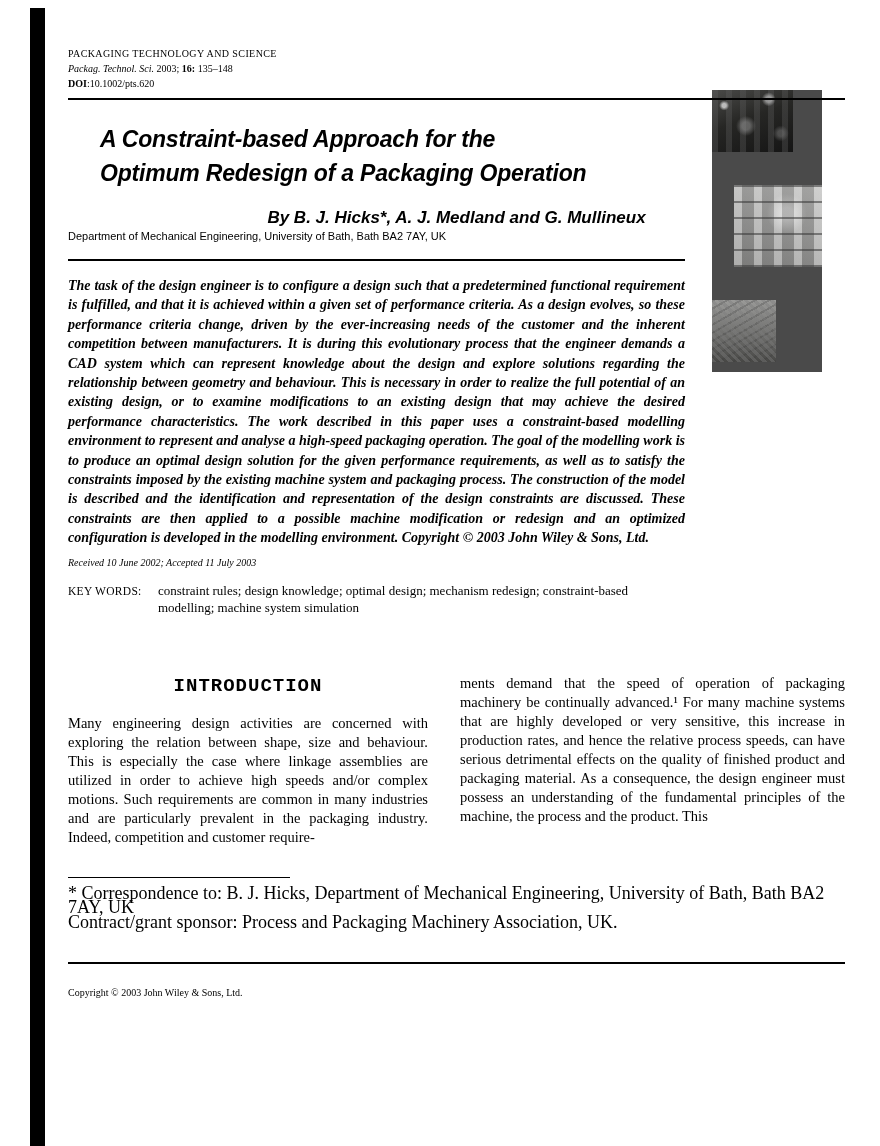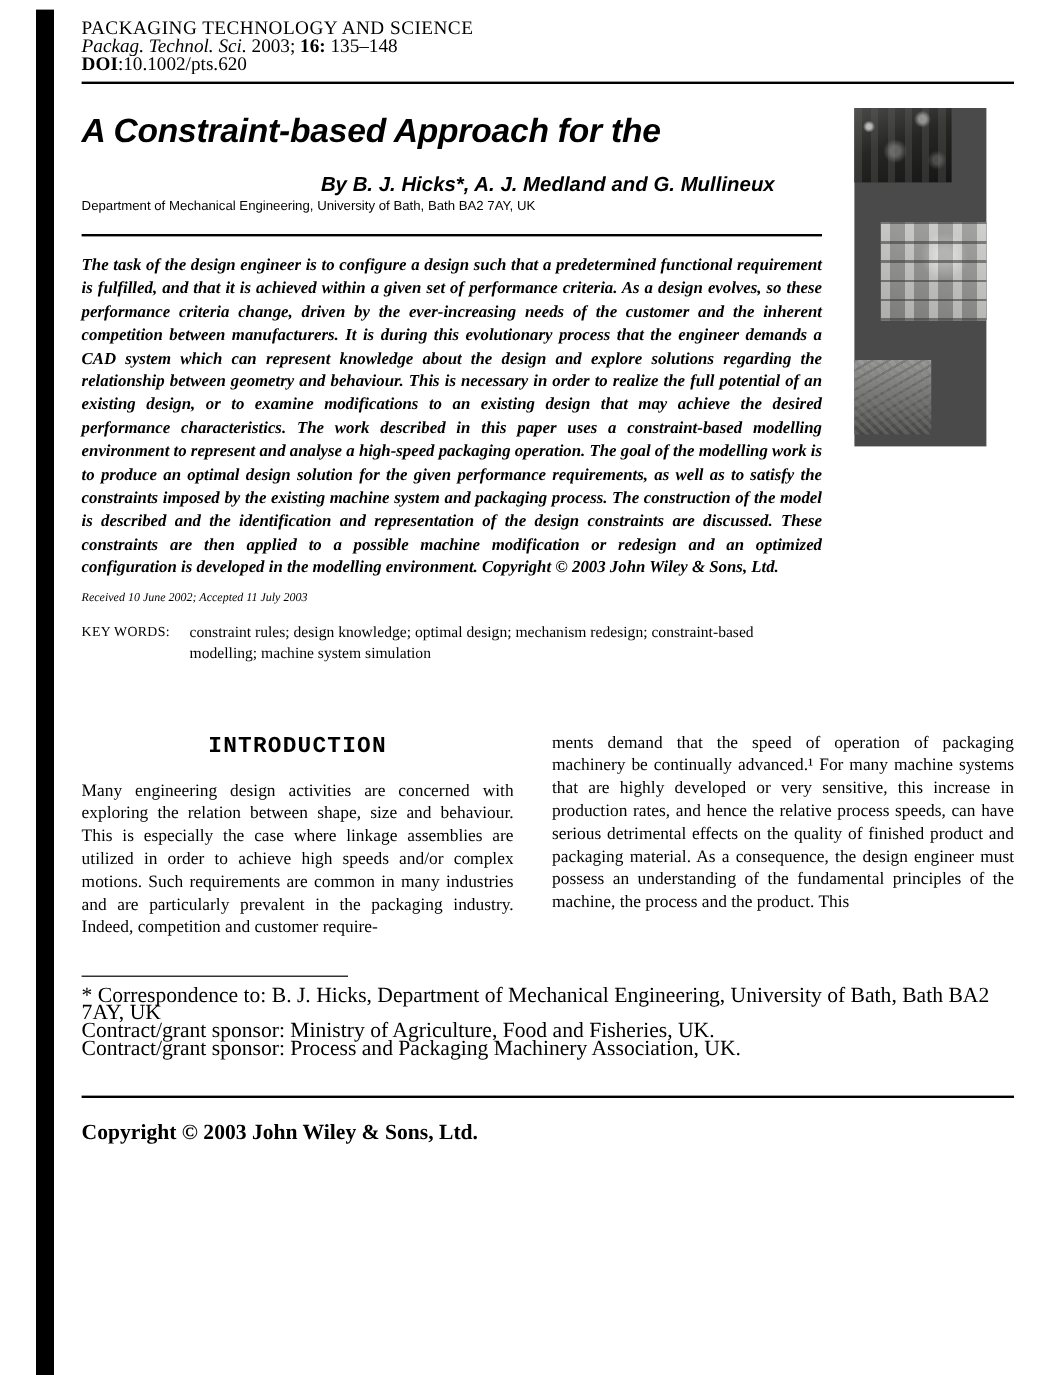--- a/index.html
+++ b/index.html
@@ -18,35 +18,36 @@
     left: 30px; top: 8px;
     width: 15px; height: 1138px;
     background: #000000;
   }
   .content {
     position: absolute;
     left: 68px; top: 0;
     width: 777px;
   }
   
-  .journal-header { padding-top: 16px; font-size: 16px; line-height: 15px; }
+  .journal-header { padding-top: 46px; font-size: 10px; line-height: 15px; }
   .journal-name { letter-spacing: 0.4px; }
   .journal-cite .it { font-style: italic; }
   .b { font-weight: bold; }
   .rule-full { border: none; border-top: 2px solid #000; margin-top: 7px; }
   .rule-mid  { border: none; border-top: 2px solid #000; margin-top: 16px; width: 617px; }
   .rule-short{ border: none; border-top: 1px solid #000; margin-top: 30px; width: 222px; }
   .rule-bottom{ border: none; border-top: 2px solid #000; margin-top: 32px; }
   
   .article-title {
     margin-top: 22px;
     font-family: "Liberation Sans", sans-serif;
     font-weight: bold; font-style: italic;
-    font-size: 28px; line-height: 34px;
+    font-size: 23px; line-height: 34px;
     letter-spacing: -0.2px;
+    margin-left: 32px;
   }
   .byline {
     margin-top: 17px;
     font-family: "Liberation Sans", sans-serif;
     font-weight: 600; font-style: italic;
     font-size: 17px; line-height: 22px; text-align: center;
   }
   .affiliation {
     margin-top: 0;
     font-family: "Liberation Sans", sans-serif;
@@ -95,21 +96,21 @@
     text-align: center;
     margin-bottom: 16px;
   }
   .body-text {
     font-size: 14.5px; line-height: 19px;
     text-align: justify;
   }
   
   .footnotes { margin-top: 8px; font-size: 18px; line-height: 14.8px; }
   
-  .footer-line { margin-top: 20px; font-size: 18px; line-height: 17px; font-weight: bold; }
+  .footer-line { margin-top: 20px; font-size: 10px; line-height: 17px; }
   
   .photo-panel {
     position: absolute;
     left: 712px; top: 90px;
     width: 110px; height: 282px;
     background: #4a4a4a;
   }
   .photo { position: absolute; }
   .photo-1 {
     left: 0; top: 0; width: 81px; height: 62px;
@@ -160,20 +161,21 @@
         <span class="b">16:</span>
         <span>135–148</span>
       </div>
       <div class="journal-doi"><span class="b">DOI</span><span>:10.1002/pts.620</span></div>
     </div>
 
     <hr class="rule-full">
 
     <h1 class="article-title">
       <span>A Constraint-based Approach for the</span><br>
+      <span>Optimum Redesign of a Packaging Operation</span>
     </h1>
 
     <div class="byline">By B. J. Hicks*, A. J. Medland and G. Mullineux</div>
 
     <div class="affiliation">Department of Mechanical Engineering, University of Bath, Bath BA2 7AY, UK</div>
 
     <hr class="rule-mid">
 
     <p class="abstract">The task of the design engineer is to configure a design such that a predetermined functional requirement is fulfilled, and that it is achieved within a given set of performance criteria. As a design evolves, so these performance criteria change, driven by the ever-increasing needs of the customer and the inherent competition between manufacturers. It is during this evolutionary process that the engineer demands a CAD system which can represent knowledge about the design and explore solutions regarding the relationship between geometry and behaviour. This is necessary in order to realize the full potential of an existing design, or to examine modifications to an existing design that may achieve the desired performance characteristics. The work described in this paper uses a constraint-based modelling environment to represent and analyse a high-speed packaging operation. The goal of the modelling work is to produce an optimal design solution for the given performance requirements, as well as to satisfy the constraints imposed by the existing machine system and packaging process. The construction of the model is described and the identification and representation of the design constraints are discussed. These constraints are then applied to a possible machine modification or redesign and an optimized configuration is developed in the modelling environment. Copyright © 2003 John Wiley &amp; Sons, Ltd.</p>
 
@@ -192,21 +194,20 @@
       <div class="col-gap"></div>
       <div class="col-right">
         <p class="body-text">ments demand that the speed of operation of packaging machinery be continually advanced.¹ For many machine systems that are highly developed or very sensitive, this increase in production rates, and hence the relative process speeds, can have serious detrimental effects on the quality of finished product and packaging material. As a consequence, the design engineer must possess an understanding of the fundamental principles of the machine, the process and the product. This</p>
       </div>
     </div>
 
     <hr class="rule-short">
 
     <div class="footnotes">
       <div>* Correspondence to: B. J. Hicks, Department of Mechanical Engineering, University of Bath, Bath BA2 7AY, UK</div>
-      <div>Contract/grant sponsor: Ministry of Agriculture, Food and Fisheries, UK.</div>
       <div>Contract/grant sponsor: Process and Packaging Machinery Association, UK.</div>
     </div>
 
     <hr class="rule-bottom">
 
     <div class="footer-line">Copyright © 2003 John Wiley &amp; Sons, Ltd.</div>
 
   </div>
 </div>
 

